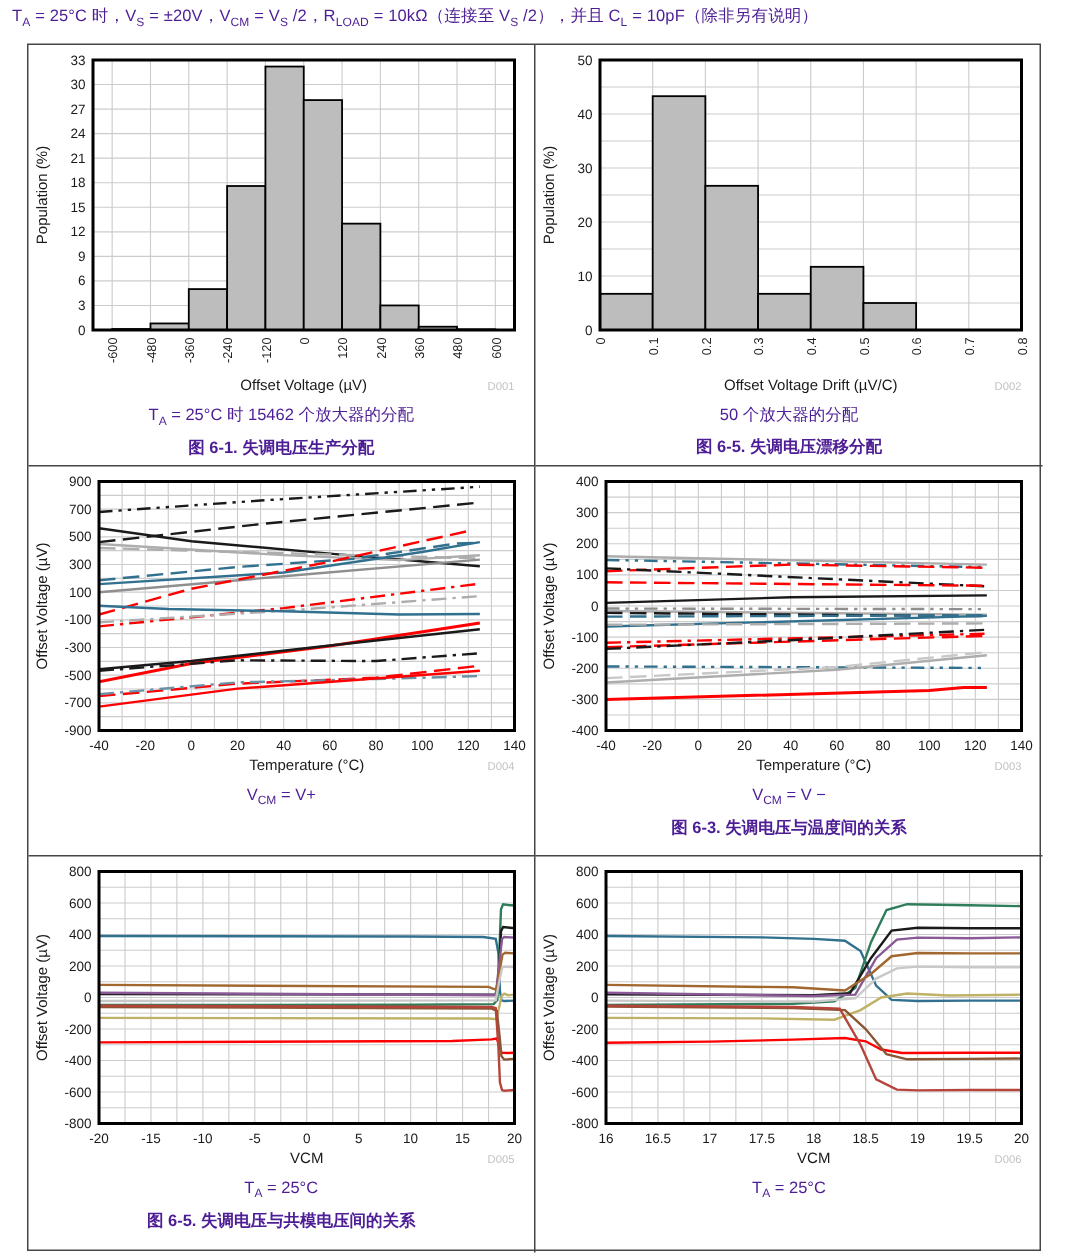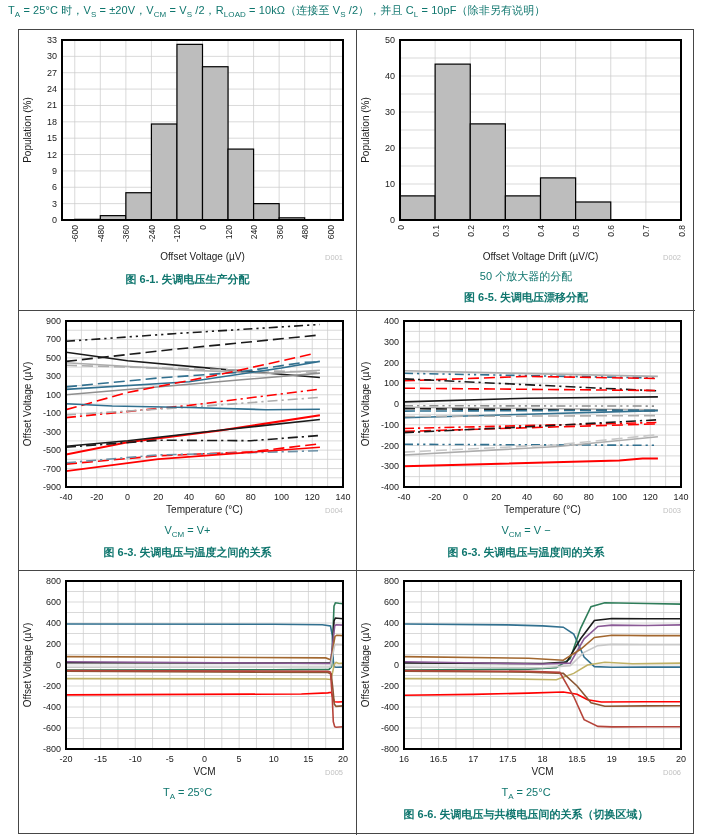--- a/index.html
+++ b/index.html
@@ -1,17 +1,17 @@
 <!DOCTYPE html>
 <html><head>
 <meta charset="utf-8">
 <style>
   html,body{margin:0;padding:0;background:#ffffff;}
   .page{position:relative;width:710px;height:836px;background:#fff;overflow:hidden;
-        font-family:"Liberation Sans","DejaVu Sans",sans-serif;color:#0f766e;}
+        font-family:"Liberation Sans","DejaVu Sans",sans-serif;color:#4c1d95;}
   .conditions{position:absolute;left:8px;top:3px;font-size:11px;letter-spacing:.1px;}
   .conditions sub,.caption sub{font-size:8px;}
   .figure-table{position:absolute;left:18px;top:29px;width:676px;height:805px;
         display:grid;grid-template-columns:338px 338px;grid-template-rows:281px 260px 264px;
         border:1px solid #464646;box-sizing:border-box;background:#fff;}
   .cell{border-right:1px solid #464646;border-bottom:1px solid #464646;box-sizing:border-box;
         display:flex;flex-direction:column;align-items:center;padding-top:2px;overflow:hidden;}
   .cell:nth-child(2n){border-right:none;}
   .cell:nth-child(5),.cell:nth-child(6){border-bottom:none;}
   .chart{line-height:0;}
@@ -86,20 +86,21 @@
             <text x="37" y="92.81818181818183" font-size="9" fill="#1a1a1a" text-anchor="end">18</text>
             <text x="37" y="76.45454545454545" font-size="9" fill="#1a1a1a" text-anchor="end">21</text>
             <text x="37" y="60.09090909090909" font-size="9" fill="#1a1a1a" text-anchor="end">24</text>
             <text x="37" y="43.72727272727272" font-size="9" fill="#1a1a1a" text-anchor="end">27</text>
             <text x="37" y="27.363636363636374" font-size="9" fill="#1a1a1a" text-anchor="end">30</text>
             <text x="37" y="11" font-size="9" fill="#1a1a1a" text-anchor="end">33</text>
             <text x="182.5" y="228" font-size="10" fill="#1a1a1a" text-anchor="middle">Offset Voltage (µV)</text>
             <text x="11" y="98" font-size="10" fill="#1a1a1a" text-anchor="middle" transform="rotate(-90 11 98)">Population (%)</text>
             <text x="323" y="228" font-size="7.5" fill="#c2c2c2" text-anchor="end">D001</text>
           </svg></div>
+      <div class="caption"><span>T</span><sub>A</sub><span> = 25°C 时 15462 个放大器的分配</span></div>
       <div class="figtitle">图 6-1. 失调电压生产分配</div>
     </figure>
 
     <figure class="cell" style="margin:0">
       <div class="chart"><svg width="336" height="234" viewBox="0 0 336 234">
             <line x1="77.125" y1="8" x2="77.125" y2="188" stroke="#cccccc" stroke-width="0.75"></line>
             <line x1="112.25" y1="8" x2="112.25" y2="188" stroke="#cccccc" stroke-width="0.75"></line>
             <line x1="147.375" y1="8" x2="147.375" y2="188" stroke="#cccccc" stroke-width="0.75"></line>
             <line x1="182.5" y1="8" x2="182.5" y2="188" stroke="#cccccc" stroke-width="0.75"></line>
             <line x1="217.625" y1="8" x2="217.625" y2="188" stroke="#cccccc" stroke-width="0.75"></line>
@@ -227,21 +228,20 @@
             <text x="41" y="84.77777777777777" font-size="9" fill="#1a1a1a" text-anchor="end">100</text>
             <text x="41" y="66.33333333333334" font-size="9" fill="#1a1a1a" text-anchor="end">300</text>
             <text x="41" y="47.888888888888886" font-size="9" fill="#1a1a1a" text-anchor="end">500</text>
             <text x="41" y="29.444444444444457" font-size="9" fill="#1a1a1a" text-anchor="end">700</text>
             <text x="41" y="11" font-size="9" fill="#1a1a1a" text-anchor="end">900</text>
             <text x="184.5" y="200" font-size="10" fill="#1a1a1a" text-anchor="middle">Temperature (°C)</text>
             <text x="11" y="91" font-size="10" fill="#1a1a1a" text-anchor="middle" transform="rotate(-90 11 91)">Offset Voltage (µV)</text>
             <text x="323" y="200" font-size="7.5" fill="#c2c2c2" text-anchor="end">D004</text>
           </svg></div>
       <div class="caption"><span>V</span><sub>CM</sub><span> = V+</span></div>
-      <div class="figtitle">图 6-3. 失调电压与温度之间的关系</div>
     </figure>
 
     <figure class="cell" style="margin:0">
       <div class="chart"><svg width="336" height="208" viewBox="0 0 336 208">
             <line x1="61.388888888888886" y1="8" x2="61.388888888888886" y2="174" stroke="#cccccc" stroke-width="0.75"></line>
             <line x1="76.77777777777777" y1="8" x2="76.77777777777777" y2="174" stroke="#cccccc" stroke-width="0.75"></line>
             <line x1="92.16666666666666" y1="8" x2="92.16666666666666" y2="174" stroke="#cccccc" stroke-width="0.75"></line>
             <line x1="107.55555555555554" y1="8" x2="107.55555555555554" y2="174" stroke="#cccccc" stroke-width="0.75"></line>
             <line x1="122.94444444444444" y1="8" x2="122.94444444444444" y2="174" stroke="#cccccc" stroke-width="0.75"></line>
             <line x1="138.33333333333331" y1="8" x2="138.33333333333331" y2="174" stroke="#cccccc" stroke-width="0.75"></line>
@@ -387,20 +387,21 @@
             <text x="41" y="95" font-size="9" fill="#1a1a1a" text-anchor="end">0</text>
             <text x="41" y="74" font-size="9" fill="#1a1a1a" text-anchor="end">200</text>
             <text x="41" y="53" font-size="9" fill="#1a1a1a" text-anchor="end">400</text>
             <text x="41" y="32" font-size="9" fill="#1a1a1a" text-anchor="end">600</text>
             <text x="41" y="11" font-size="9" fill="#1a1a1a" text-anchor="end">800</text>
             <text x="184.5" y="202" font-size="10" fill="#1a1a1a" text-anchor="middle">VCM</text>
             <text x="11" y="92" font-size="10" fill="#1a1a1a" text-anchor="middle" transform="rotate(-90 11 92)">Offset Voltage (µV)</text>
             <text x="323" y="202" font-size="7.5" fill="#c2c2c2" text-anchor="end">D005</text>
           </svg></div>
       <div class="caption"><span>T</span><sub>A</sub><span> = 25°C</span></div>
+      <div class="figtitle">图 6-5. 失调电压与共模电压间的关系</div>
     </figure>
 
     <figure class="cell" style="margin:0">
       <div class="chart"><svg width="336" height="210" viewBox="0 0 336 210">
             <line x1="63.3125" y1="8" x2="63.3125" y2="176" stroke="#cccccc" stroke-width="0.75"></line>
             <line x1="80.625" y1="8" x2="80.625" y2="176" stroke="#cccccc" stroke-width="0.75"></line>
             <line x1="97.9375" y1="8" x2="97.9375" y2="176" stroke="#cccccc" stroke-width="0.75"></line>
             <line x1="115.25" y1="8" x2="115.25" y2="176" stroke="#cccccc" stroke-width="0.75"></line>
             <line x1="132.5625" y1="8" x2="132.5625" y2="176" stroke="#cccccc" stroke-width="0.75"></line>
             <line x1="149.875" y1="8" x2="149.875" y2="176" stroke="#cccccc" stroke-width="0.75"></line>
@@ -460,17 +461,16 @@
             <text x="41" y="95" font-size="9" fill="#1a1a1a" text-anchor="end">0</text>
             <text x="41" y="74" font-size="9" fill="#1a1a1a" text-anchor="end">200</text>
             <text x="41" y="53" font-size="9" fill="#1a1a1a" text-anchor="end">400</text>
             <text x="41" y="32" font-size="9" fill="#1a1a1a" text-anchor="end">600</text>
             <text x="41" y="11" font-size="9" fill="#1a1a1a" text-anchor="end">800</text>
             <text x="184.5" y="202" font-size="10" fill="#1a1a1a" text-anchor="middle">VCM</text>
             <text x="11" y="92" font-size="10" fill="#1a1a1a" text-anchor="middle" transform="rotate(-90 11 92)">Offset Voltage (µV)</text>
             <text x="323" y="202" font-size="7.5" fill="#c2c2c2" text-anchor="end">D006</text>
           </svg></div>
       <div class="caption"><span>T</span><sub>A</sub><span> = 25°C</span></div>
-      <div class="figtitle">图 6-6. 失调电压与共模电压间的关系（切换区域）</div>
     </figure>
 
   </div>
 </div>
 
 </body></html>

